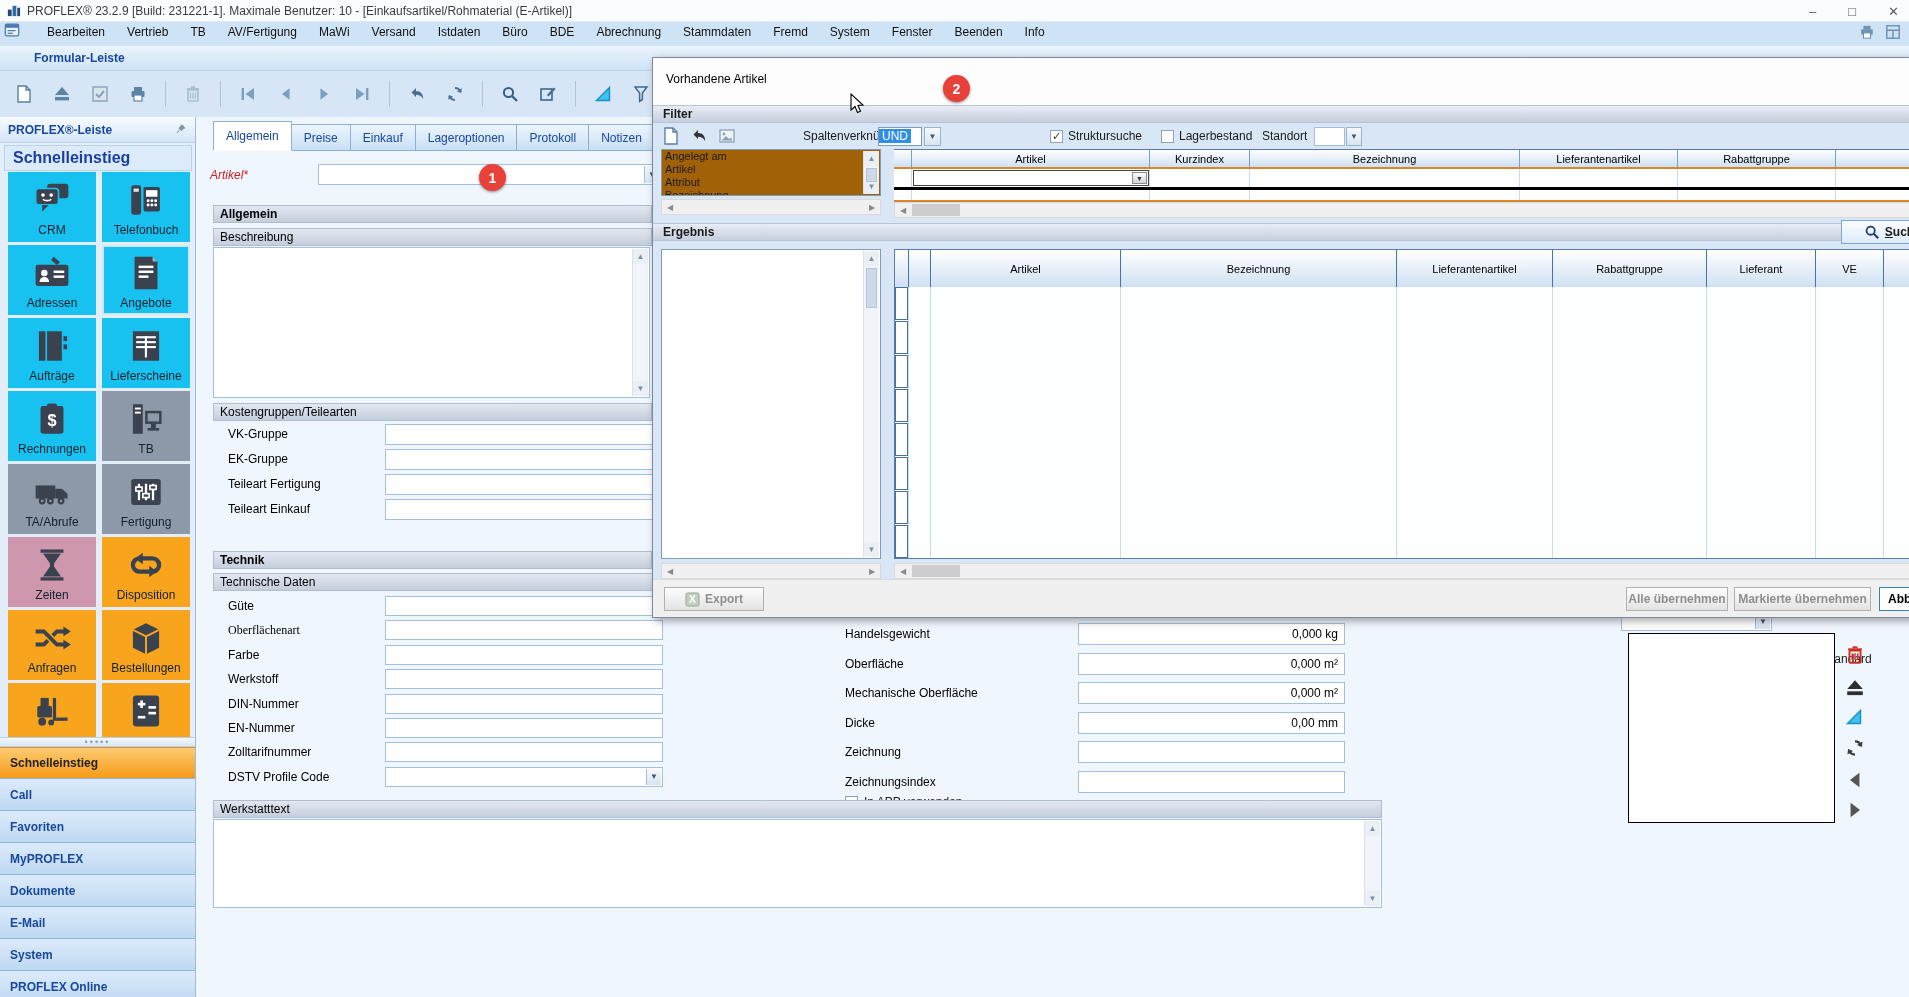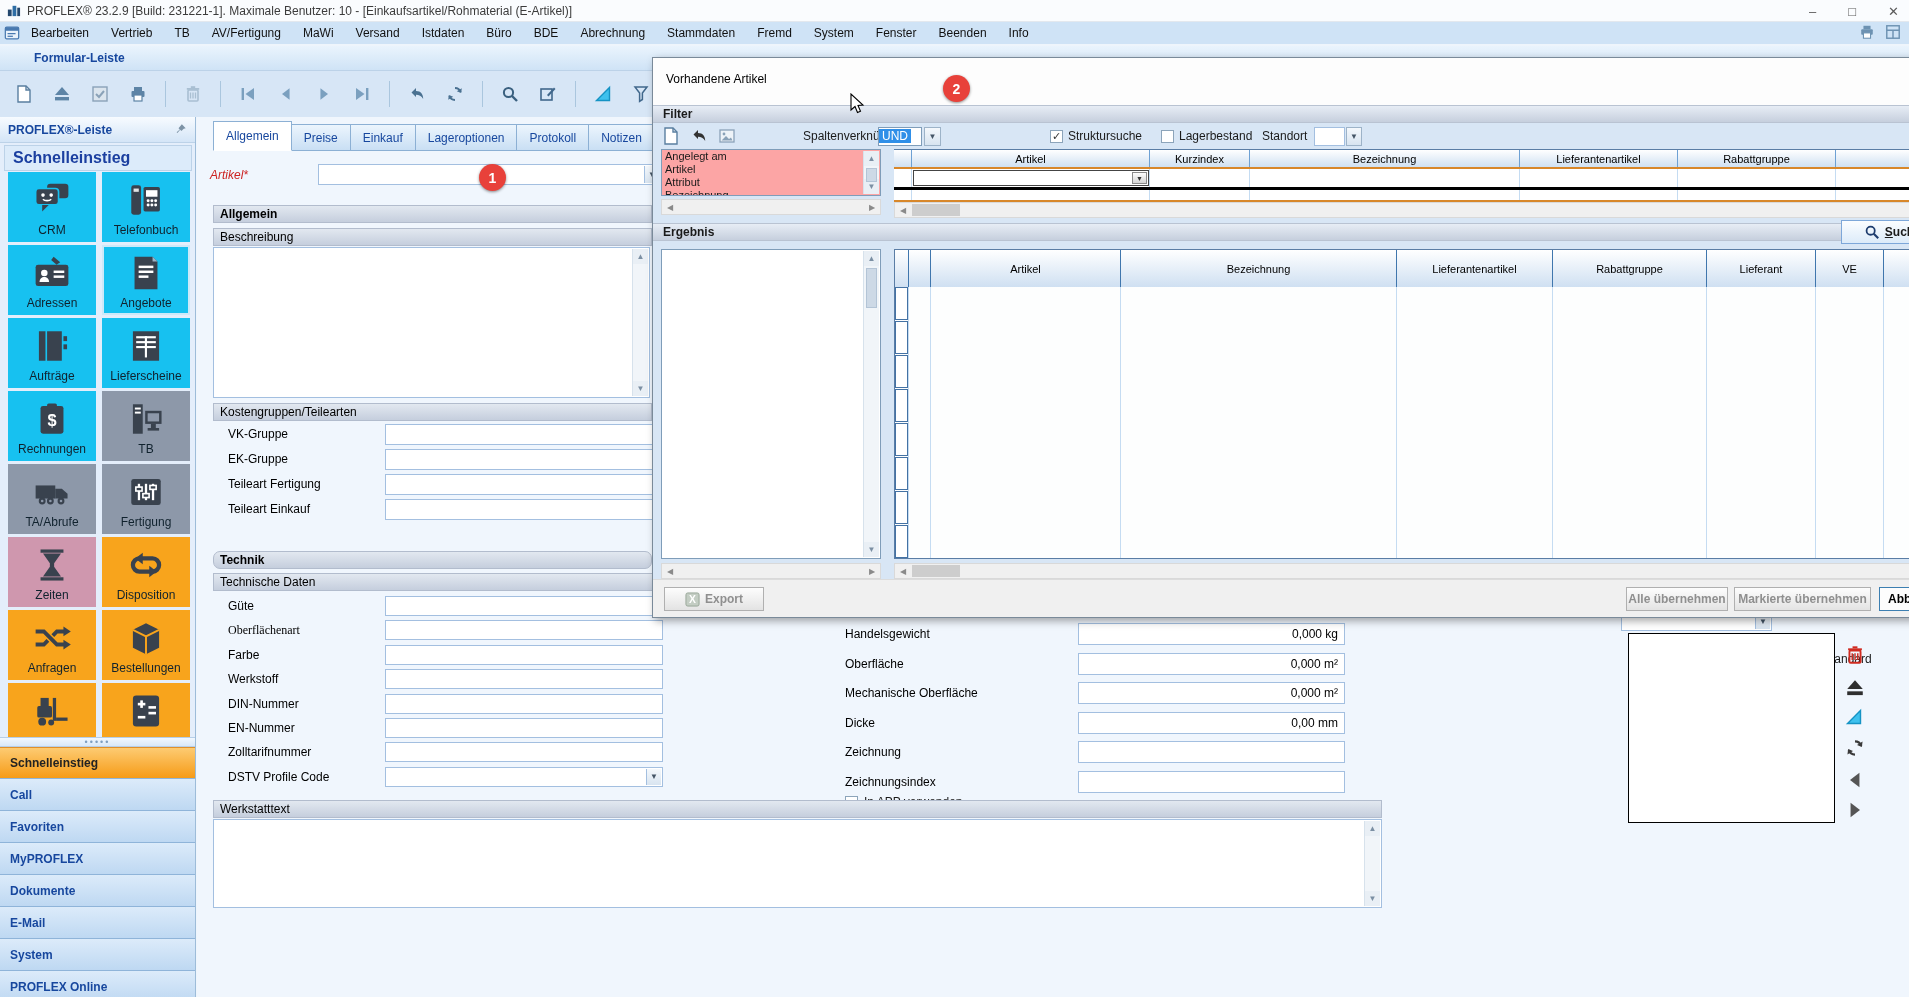--- a/index.html
+++ b/index.html
@@ -11,21 +11,21 @@
   html,body{width:1909px;height:997px;overflow:hidden;background:#eef5fc;}
   #app{position:relative;width:1909px;height:997px;overflow:hidden;font-size:12px;color:#1a1a1a;}
   .abs{position:absolute;}
   .ic{display:inline-flex;align-items:center;justify-content:center;}
   .ic svg{display:block;}
   
   #titlebar{left:0;top:0;width:1909px;height:22px;background:#fafcfe;border-bottom:1px solid #e3e8ee;display:flex;align-items:center;padding-left:6px;}
   #titlebar .t{margin-left:6px;color:#3c3c3c;font-size:12px;}
   #win-controls{position:absolute;right:10px;top:0;height:22px;display:flex;gap:32px;align-items:center;color:#5a5a5a;font-size:13px;}
   
-  #menubar{left:0;top:22px;width:1909px;height:22px;background:var(--menu-bg);display:flex;align-items:center;gap:0;padding-left:4px;}
+  #menubar{left:0;top:22px;width:1909px;height:36px;background:var(--menu-bg);display:flex;align-items:flex-start;gap:16px;padding-left:4px;}
   #menubar .mi{padding:3px 11px;color:#111;}
   #menu-right{position:absolute;right:8px;top:24px;display:flex;gap:10px;}
   
   #formbar{left:0;top:46px;width:1909px;height:25px;background:linear-gradient(#eaf4fd,#cfe3f6);border-bottom:1px solid #bcd2e8;display:flex;align-items:center;padding-left:8px;}
   #formbar span{color:var(--blue-text);font-weight:bold;margin-left:26px;}
   
   #toolbar{left:0;top:71px;width:1909px;height:46px;background:var(--tool-bg);display:flex;align-items:center;padding-left:10px;gap:10px;}
   #toolbar .tb{width:28px;height:28px;}
   #toolbar .sep{width:1px;height:26px;background:#aac6de;margin:0 3px;}
   
@@ -530,21 +530,21 @@
         <div class="flabel" style="left: 31px; top: 310px;">VK-Gruppe</div>
         <div class="finput" style="left: 188px; top: 307px; width: 278px;"></div>
         <div class="flabel" style="left: 31px; top: 335px;">EK-Gruppe</div>
         <div class="finput" style="left: 188px; top: 332px; width: 278px;"></div>
         <div class="flabel" style="left: 31px; top: 360px;">Teileart Fertigung</div>
         <div class="finput" style="left: 188px; top: 357px; width: 278px;"></div>
         <div class="flabel" style="left: 31px; top: 385px;">Teileart Einkauf</div>
         <div class="finput" style="left: 188px; top: 382px; width: 278px;"></div>
       </div>
 
-    <div class="seclabel bold" style="left:16px;top:434px;width:439px;border-radius:7px;">Technik</div>
+    <div class="seclabel bold" style="left:16px;top:434px;width:439px;">Technik</div>
     <div class="seclabel" style="left:16px;top:456px;width:525px;">Technische Daten</div>
     <div id="tech-fields">
         <div class="flabel" style="left: 31px; top: 482px;">Güte</div>
         <div class="finput" style="left: 188px; top: 479px; width: 278px; height: 20px;"></div>
         <div class="flabel" style="left: 31px; top: 506.4px; font-family: Liberation Serif, serif;">Oberflächenart</div>
         <div class="finput" style="left: 188px; top: 503.4px; width: 278px; height: 20px;"></div>
         <div class="flabel" style="left: 31px; top: 530.8px;">Farbe</div>
         <div class="finput" style="left: 188px; top: 527.8px; width: 278px; height: 20px;"></div>
         <div class="flabel" style="left: 31px; top: 555.2px;">Werkstoff</div>
         <div class="finput" style="left: 188px; top: 552.2px; width: 278px; height: 20px;"></div>
@@ -666,21 +666,21 @@
       </span>
       <span style="position:absolute;left:508px;display:flex;align-items:center;gap:5px;">
         <span class="cb"></span>
         <span>Lagerbestand</span>
       </span>
       <span style="position:absolute;left:609px;">Standort</span>
       <span style="position:absolute;left:661px;width:31px;height:19px;background:#fff;border:1px solid #a3bfe0;"></span>
       <span style="position:absolute;left:693px;width:16px;height:19px;background:linear-gradient(#f4f8fc,#d8e4f0);border:1px solid #9db3c8;display:flex;align-items:center;justify-content:center;font-size:8px;color:#456;">▼</span>
     </div>
 
-    <div class="abs" style="left:8px;top:91px;width:220px;height:47px;background:#fca5a5;border:1px solid #7f9db9;overflow:hidden;text-decoration:underline;">
+    <div class="abs" style="left:8px;top:91px;width:220px;height:47px;background:#a16207;border:1px solid #7f9db9;overflow:hidden;text-decoration:underline;">
       <div id="filter-list" style="position:absolute;left:1px;top:0;right:17px;">
           <div style="height: 13px; line-height: 13px; font-size: 11px; padding-left: 2px; white-space: nowrap;">Angelegt am</div>
           <div style="height: 13px; line-height: 13px; font-size: 11px; padding-left: 2px; white-space: nowrap;">Artikel</div>
           <div style="height: 13px; line-height: 13px; font-size: 11px; padding-left: 2px; white-space: nowrap;">Attribut</div>
           <div style="height: 13px; line-height: 13px; font-size: 11px; padding-left: 2px; white-space: nowrap;">Bezeichnung</div>
         </div>
       <div class="vscroll">
           <span class="up">▲</span>
           <span class="dn">▼</span>
           <span class="thumb" style="height:14px;"></span>

